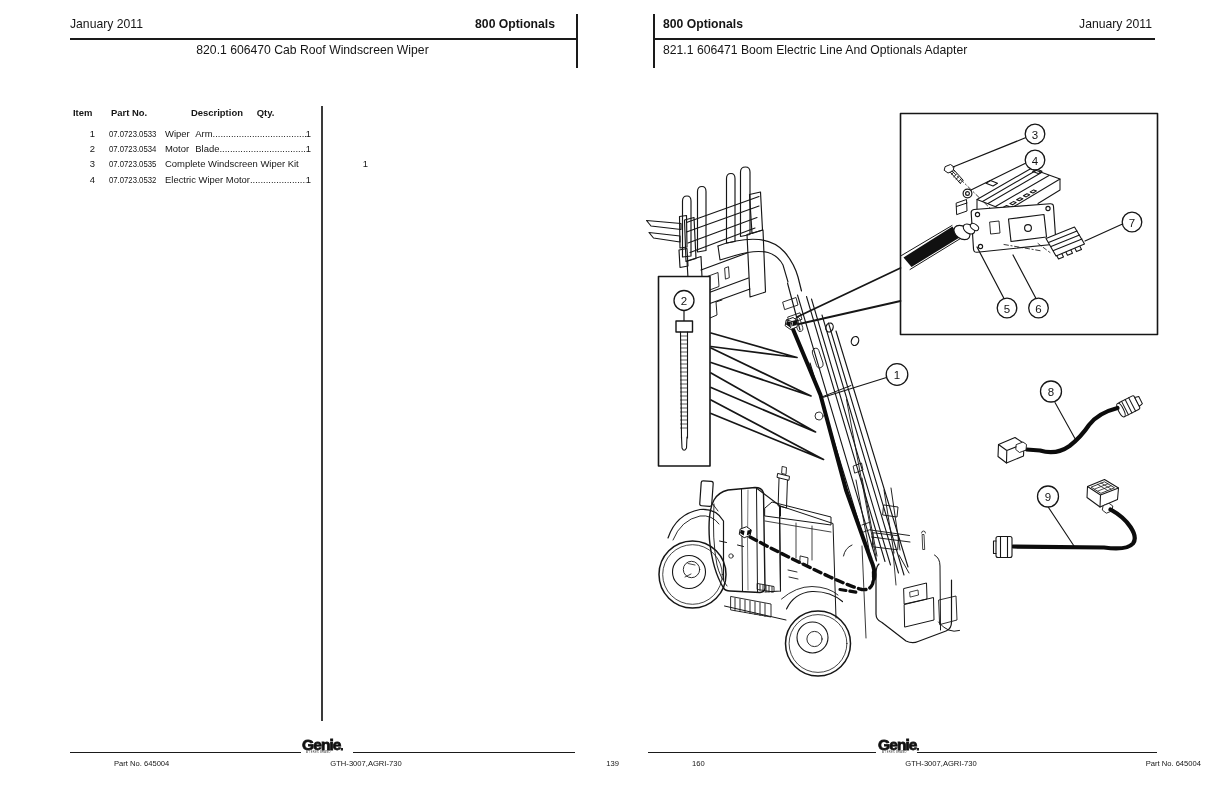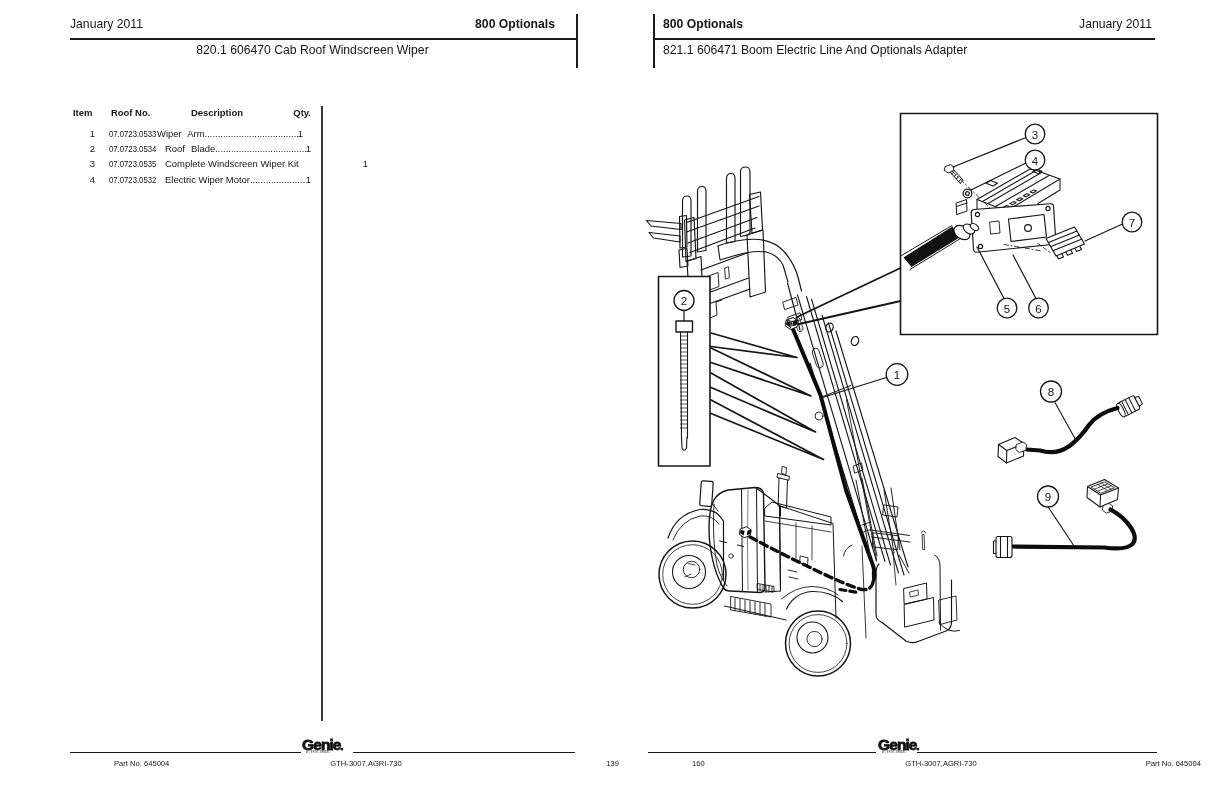--- a/index.html
+++ b/index.html
@@ -27,40 +27,40 @@
 <div class="abs sub" style="left:70px;top:42.5px;width:485px;text-align:center;">820.1 606470 Cab Roof Windscreen Wiper</div>
 
 <div class="rule" style="left:652.5px;top:14px;width:2px;height:54px;"></div>
 <div class="abs hdr b" style="left:663px;top:17px;">800 Optionals</div>
 <div class="abs hdr" style="left:663px;top:17px;width:489px;text-align:right;">January 2011</div>
 <div class="rule" style="left:655px;top:37.5px;width:500px;height:2.4px;"></div>
 <div class="abs sub" style="left:663px;top:42.5px;">821.1 606471 Boom Electric Line And Optionals Adapter</div>
 
 <div class="trow b" style="left:70px;top:106px;">
   <span class="abs" style="left:3px;">Item</span>
-  <span class="abs" style="left:41px;">Roof No.</span>
+  <span class="abs" style="left:41px;">Part No.</span>
   <span class="abs" style="left:93px;padding-left:28px;">Description</span>
-  <span class="abs" style="left:150px;width:91px;text-align:right;">Qty.</span>
+  <span class="abs" style="left:150px;width:91px;text-align:center;">Qty.</span>
 </div>
 <div class="rule" style="left:320.8px;top:106px;width:2.2px;height:615px;background:#3a3a3a;"></div>
 
 <div class="trow" style="left:70px;top:127px;">
   <span class="abs" style="left:0;width:25px;text-align:right;">1</span>
   <span class="abs pn" style="left:39px;">07.0723.0533</span>
-  <span class="abs" style="left:87px;width:146px;display:flex;">
+  <span class="abs" style="left:95px;width:146px;display:flex;">
     <span style="word-spacing:3.5px;">Wiper Arm</span>
       <span style="flex:1;overflow:hidden;white-space:nowrap;">....................................................</span>
       <span>1</span>
   </span>
 </div>
 <div class="trow" style="left:70px;top:142.2px;">
   <span class="abs" style="left:0;width:25px;text-align:right;">2</span>
   <span class="abs pn" style="left:39px;">07.0723.0534</span>
   <span class="abs" style="left:95px;width:146px;display:flex;">
-    <span style="word-spacing:3.5px;">Roof Blade</span>
+    <span style="word-spacing:3.5px;">Motor Blade</span>
       <span style="flex:1;overflow:hidden;white-space:nowrap;">....................................................</span>
       <span>1</span>
   </span>
 </div>
 <div class="trow" style="left:70px;top:157.4px;">
   <span class="abs" style="left:0;width:25px;text-align:right;">3</span>
   <span class="abs pn" style="left:39px;">07.0723.0535</span>
   <span class="abs" style="left:95px;width:146px;display:flex;gap:32px;">
     <span>Complete Windscreen Wiper Kit</span>
       <span style="flex:1;overflow:hidden;white-space:nowrap;">....................................................</span>

